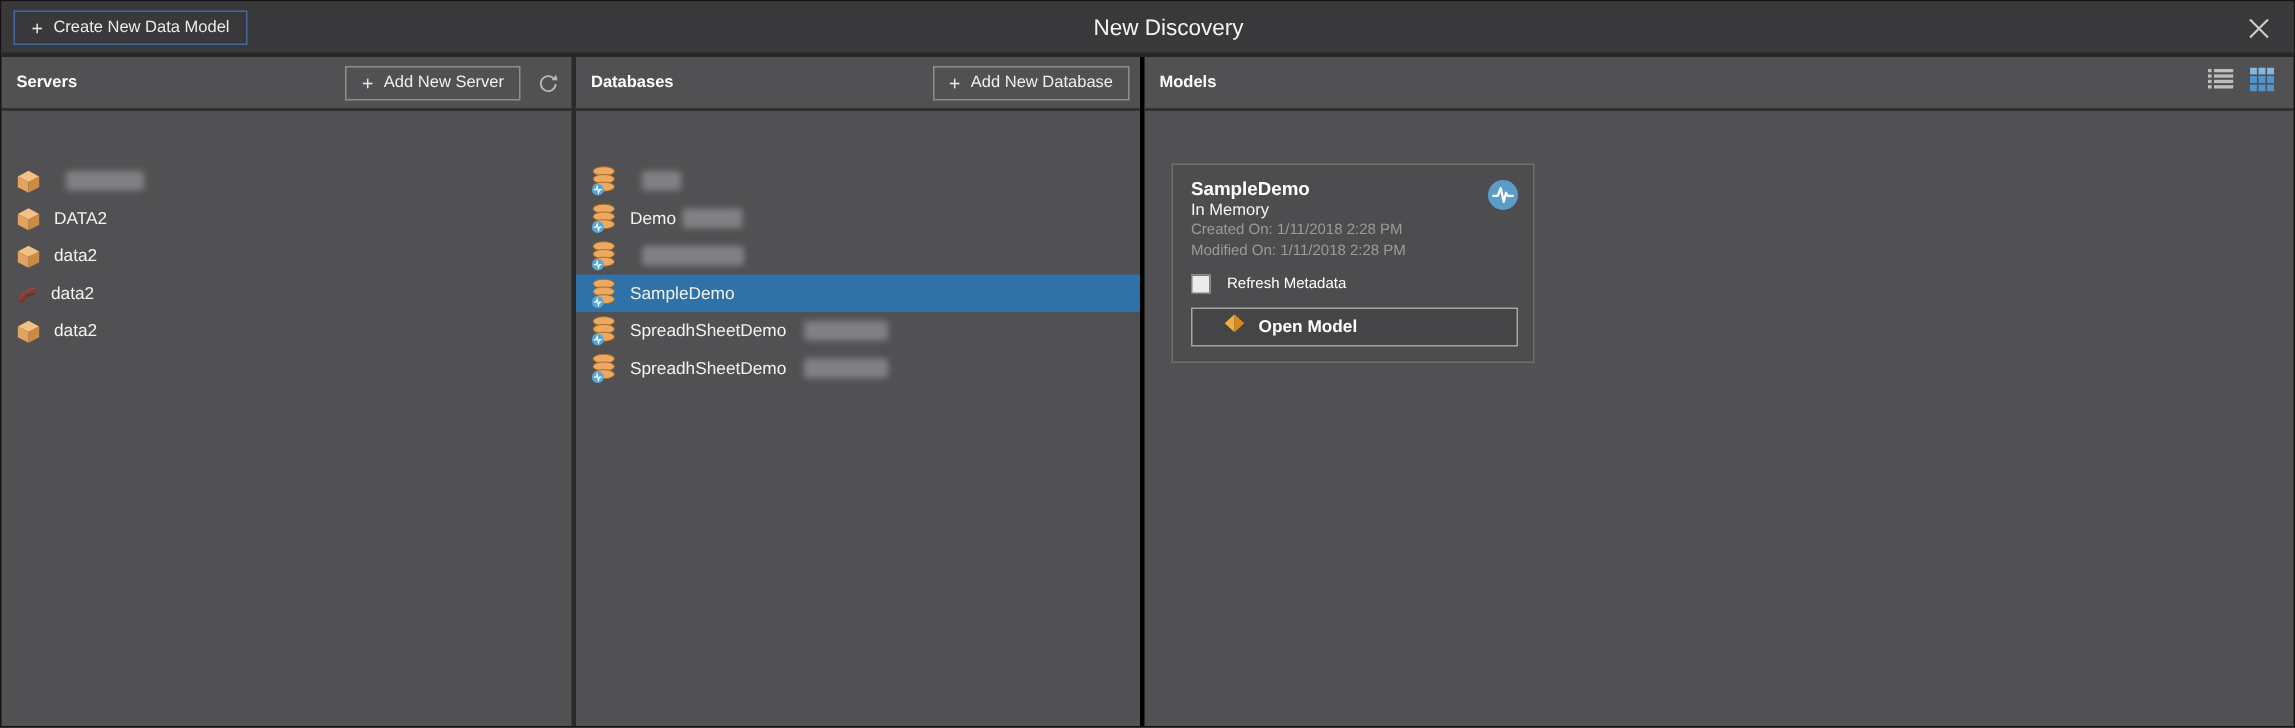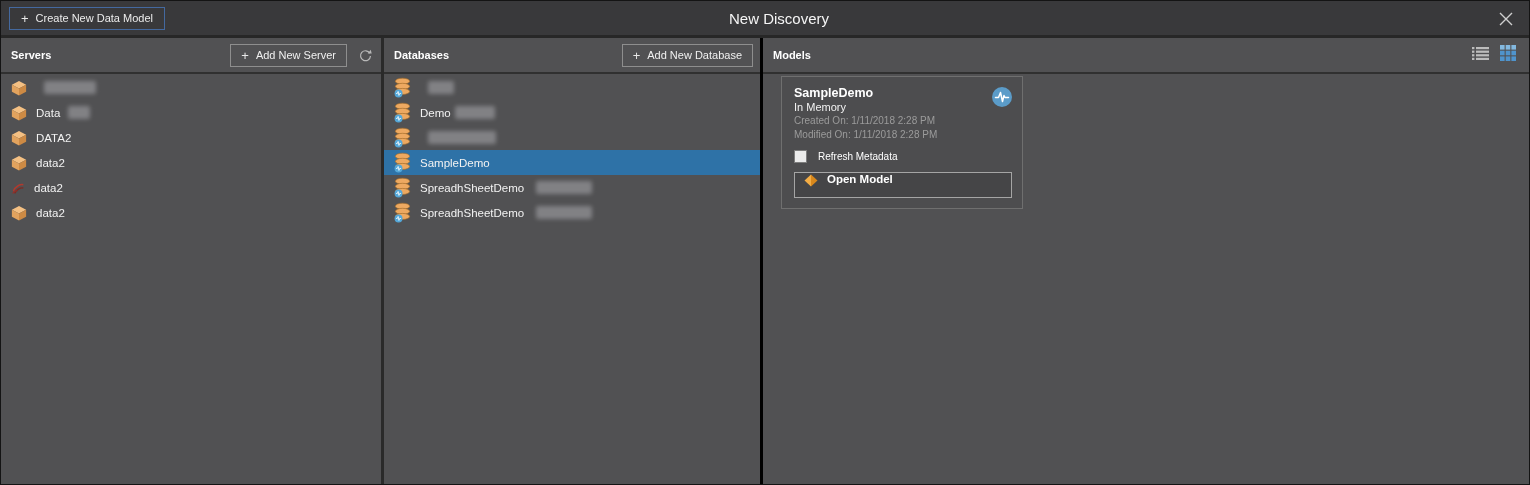--- a/index.html
+++ b/index.html
@@ -26,21 +26,21 @@
     cursor:default;
   }
   .plus { font-size:13px; color:#e8e8e8; line-height:1; }
   .dialog-title {
     position:absolute; left:0; right:0; text-align:center;
     color:#f5f5f5; font-size:15px; pointer-events:none;padding-left:28px;
   }
   .close-btn { position:absolute; right:13px; top:8px; width:20px; height:20px; cursor:default; }
   
   .main { flex:1; display:flex; min-height:0; }
-  .panel { display:flex; flex-direction:column; min-height:0; }
+  .panel { display:flex; flex-direction:column; min-height:0;gap:33px; }
   .panel-servers   { width:383px; border-right:3px solid #2a2a2a; }
   .panel-databases { width:379px; border-right:3px solid #000000; }
   .panel-models    { flex:1; }
   .panel-header {
     flex:0 0 36px; border-bottom:2px solid #303030;
     display:flex; align-items:center; padding:0 7px 0 10px;
   }
   .panel-title { font-weight:bold; font-size:11px; color:#ffffff; flex:1; }
   .add-btn {
     height:23px; padding:0 10px; border:1px solid #8e8e8e;
@@ -75,21 +75,21 @@
   .card-title { font-size:12.5px; font-weight:bold; color:#ffffff; }
   .card-sub   { font-size:11px;  font-weight:normal; color:#f2f2f2; margin-top:1px; }
   .card-meta  { font-size:10px; color:#9b9b9b; margin-top:2px; line-height:12px; }
   .model-badge { position:absolute; top:9px; right:9px; }
   .cb-row { margin-top:9px; display:flex; align-items:center; gap:11px; }
   .checkbox { width:13px; height:13px; background:#ebebeb; border:1px solid #7d7d7d; cursor:default; }
   .cb-label { font-size:10px; color:#ffffff; font-weight:400; }
   .open-btn {
     margin-top:9px; height:26px; width:100%;
     border:1px solid #a5a5a5; background:#454547;
-    display:flex; gap:9px; padding-left:9px;
+    display:flex; align-items:center; gap:9px; padding-left:21px;
     cursor:default;
   }
   .open-label { color:#ffffff; font-weight:bold; font-size:11.5px; }
 </style>
 </head>
 <body>
 
 <div class="window">
 
   <div class="titlebar">
@@ -128,31 +128,20 @@
             <svg width="18" height="18" viewBox="0 0 24 24">
                 <polygon points="12,2.5 21.5,7.5 12,12.5 2.5,7.5" fill="#f4c083"></polygon>
                 <polygon points="2.5,7.5 12,12.5 12,22 2.5,17" fill="#e2a35e"></polygon>
                 <polygon points="21.5,7.5 12,12.5 12,22 21.5,17" fill="#cd8a44"></polygon>
               </svg>
           </span>
           <span></span>
           <span class="redacted" style="width:52px"></span>
         </div>
 
-        <div class="row">
-          <span class="icon">
-            <svg width="18" height="18" viewBox="0 0 24 24">
-                <polygon points="12,2.5 21.5,7.5 12,12.5 2.5,7.5" fill="#f4c083"></polygon>
-                <polygon points="2.5,7.5 12,12.5 12,22 2.5,17" fill="#e2a35e"></polygon>
-                <polygon points="21.5,7.5 12,12.5 12,22 21.5,17" fill="#cd8a44"></polygon>
-              </svg>
-          </span>
-          <span>Data</span>
-          <span class="redacted" style="width:22px"></span>
-        </div>
 
         <div class="row">
           <span class="icon">
             <svg width="18" height="18" viewBox="0 0 24 24">
                 <polygon points="12,2.5 21.5,7.5 12,12.5 2.5,7.5" fill="#f4c083"></polygon>
                 <polygon points="2.5,7.5 12,12.5 12,22 2.5,17" fill="#e2a35e"></polygon>
                 <polygon points="21.5,7.5 12,12.5 12,22 21.5,17" fill="#cd8a44"></polygon>
               </svg>
           </span>
           <span>DATA2</span>

